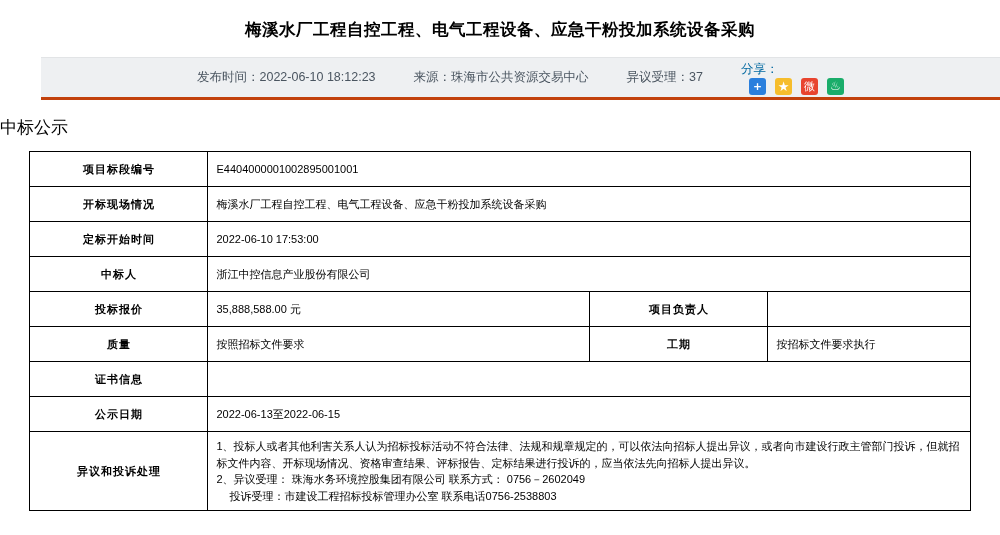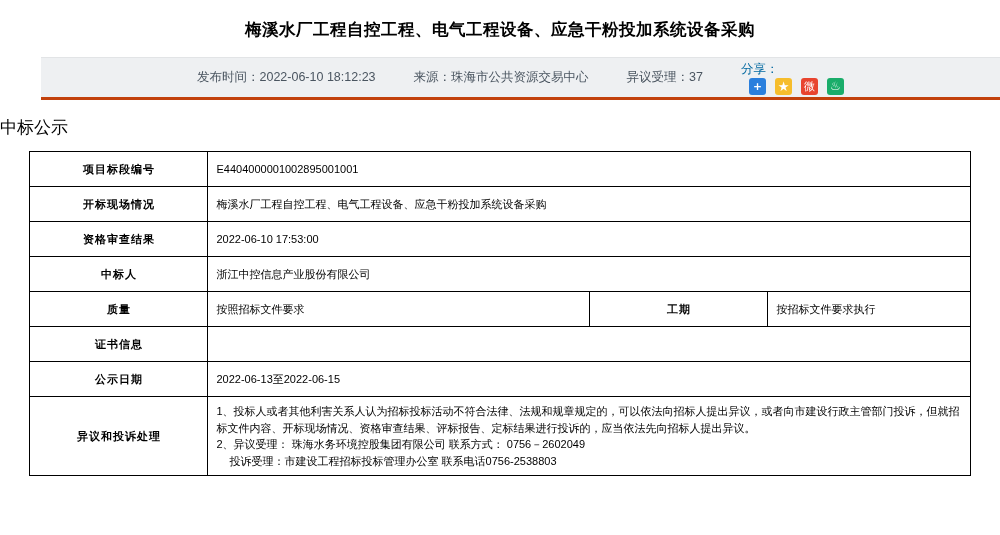--- a/index.html
+++ b/index.html
@@ -176,26 +176,32 @@
     <tbody>
       <tr class="row-h">
         <td class="lbl">项目标段编号</td>
         <td class="val" colspan="3">E4404000001002895001001</td>
       </tr>
       <tr class="row-h">
         <td class="lbl">开标现场情况</td>
         <td class="val" colspan="3">梅溪水厂工程自控工程、电气工程设备、应急干粉投加系统设备采购</td>
       </tr>
       <tr class="row-h">
-        <td class="lbl">资格审查结果</td>
+        <td class="lbl">定标开始时间</td>
         <td class="val" colspan="3">2022-06-10 17:53:00</td>
       </tr>
       <tr class="row-h">
         <td class="lbl">中标人</td>
         <td class="val" colspan="3">浙江中控信息产业股份有限公司</td>
+      </tr>
+      <tr class="row-h">
+        <td class="lbl">投标报价</td>
+        <td class="val">35,888,588.00 元</td>
+        <td class="lbl">项目负责人</td>
+        <td class="val"></td>
       </tr>
       <tr class="row-h">
         <td class="lbl">质量</td>
         <td class="val">按照招标文件要求</td>
         <td class="lbl">工期</td>
         <td class="val val-small">按招标文件要求执行</td>
       </tr>
       <tr class="row-h">
         <td class="lbl">证书信息</td>
         <td class="val" colspan="3"></td>

